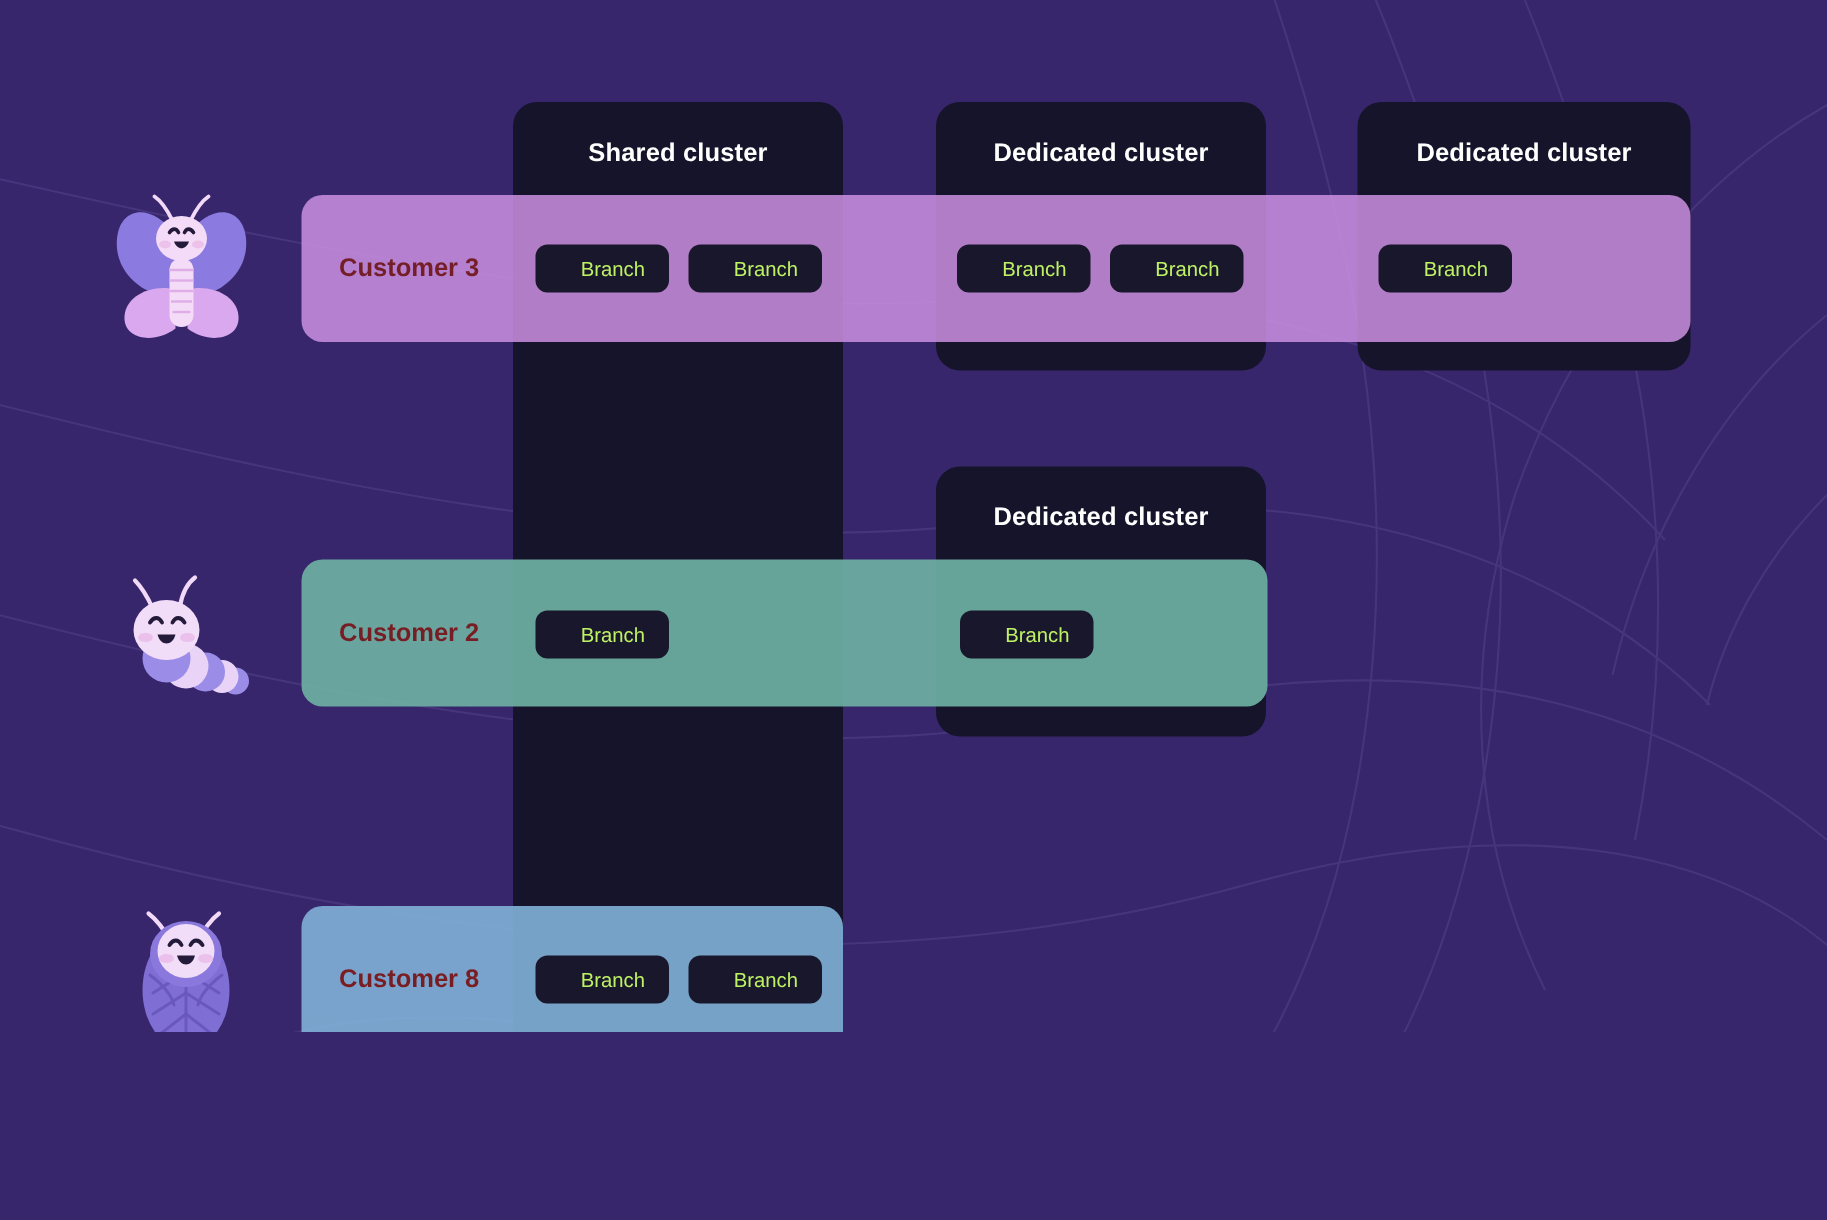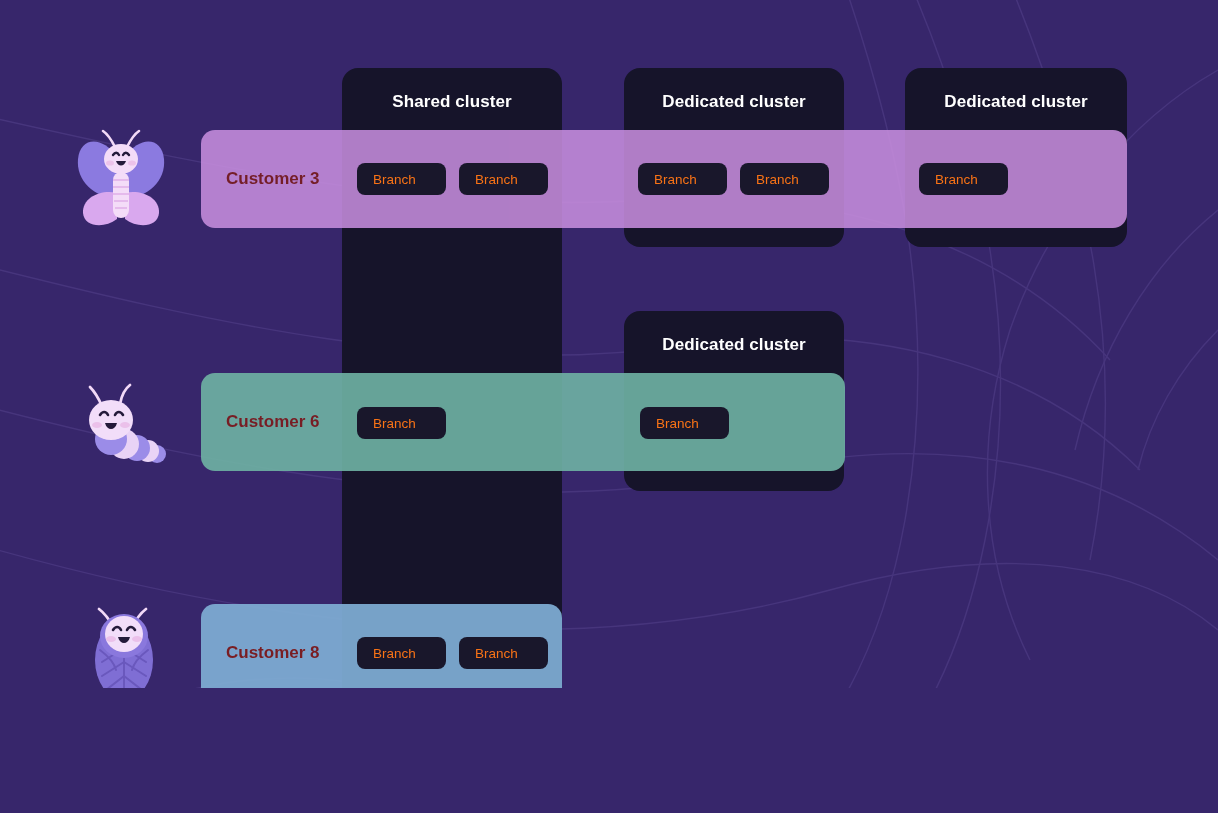--- a/index.html
+++ b/index.html
@@ -32,22 +32,22 @@
   .cust-label{
     position:absolute;left:25px;top:0;height:98px;
     display:flex;align-items:center;
     color:#7f1d1d;font-size:17px;font-weight:bold;
     white-space:nowrap;
   }
 
   
   .branch{
     position:absolute;height:32px;background:#19172b;
-    border-radius:8px;display:flex;align-items:center;justify-content:flex-start;
-    color:#f97316;font-size:13.5px;font-weight:normal;
+    border-radius:8px;display:flex;align-items:center;justify-content:flex-end;
+    color:#bef264;font-size:13.5px;font-weight:normal;
     padding:0 16px;box-sizing:border-box;z-index:4;white-space:nowrap;
   }
 
   
   .mascot{position:absolute;z-index:3;}
 </style>
 </head>
 <body>
 
 <div id="stage">
@@ -85,21 +85,21 @@
 
   <div class="cluster" style="left:624px;top:311px;width:220px;height:180px;">
     <div class="cluster-title">Dedicated cluster</div>
   </div>
 
   <div class="cust-band" style="left:201px;top:130px;width:926px;background:#c98fe0;opacity:.86;">
     <div class="cust-label">Customer 3</div>
   </div>
 
   <div class="cust-band" style="left:201px;top:373px;width:644px;background:#6fb3a4;opacity:.9;">
-    <div class="cust-label">Customer 6</div>
+    <div class="cust-label">Customer 2</div>
   </div>
 
   <div class="cust-band" style="left:201px;top:604px;width:361px;background:#7fadd4;opacity:.93;">
     <div class="cust-label">Customer 8</div>
   </div>
 
   <div class="branch" style="left:357px;top:163px;width:89px;">
       <span>Branch</span>
     </div>
   <div class="branch" style="left:459px;top:163px;width:89px;">

